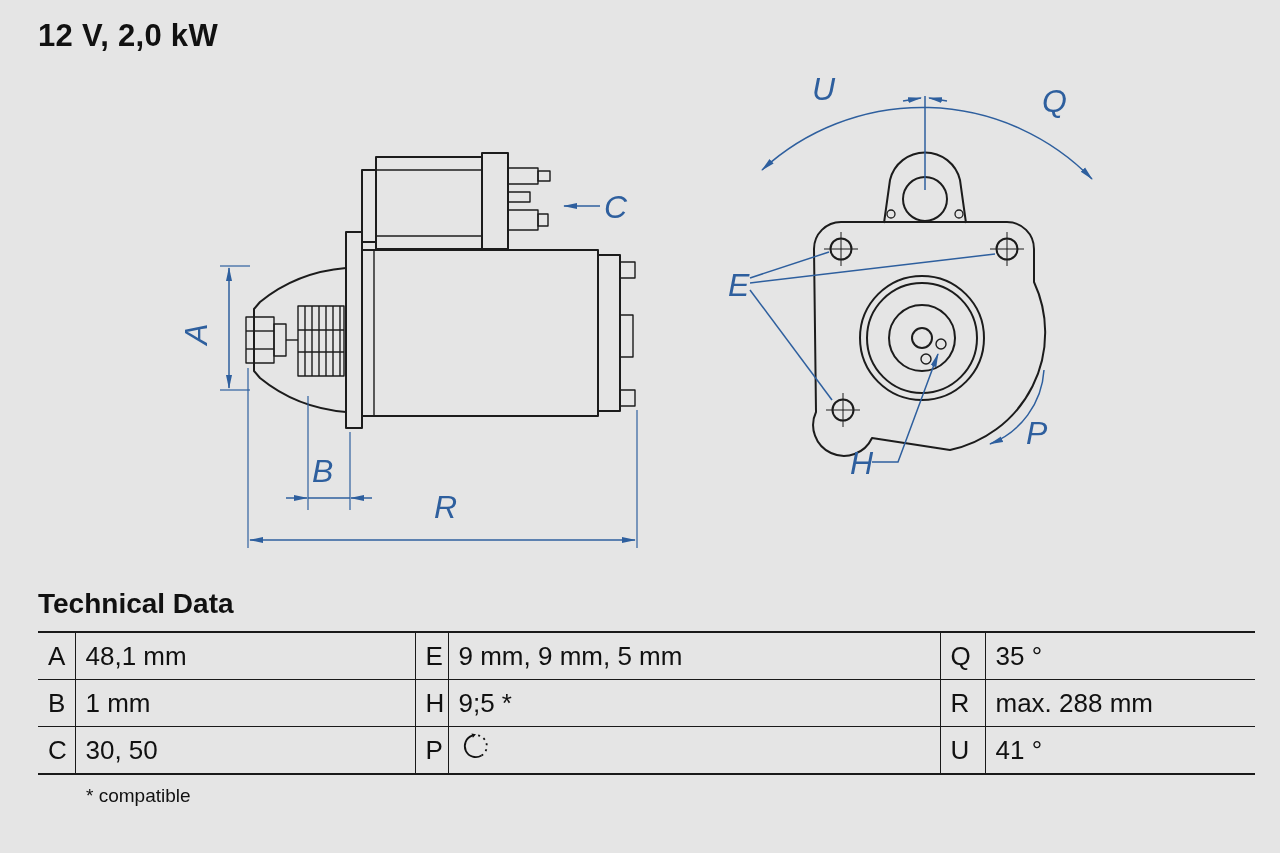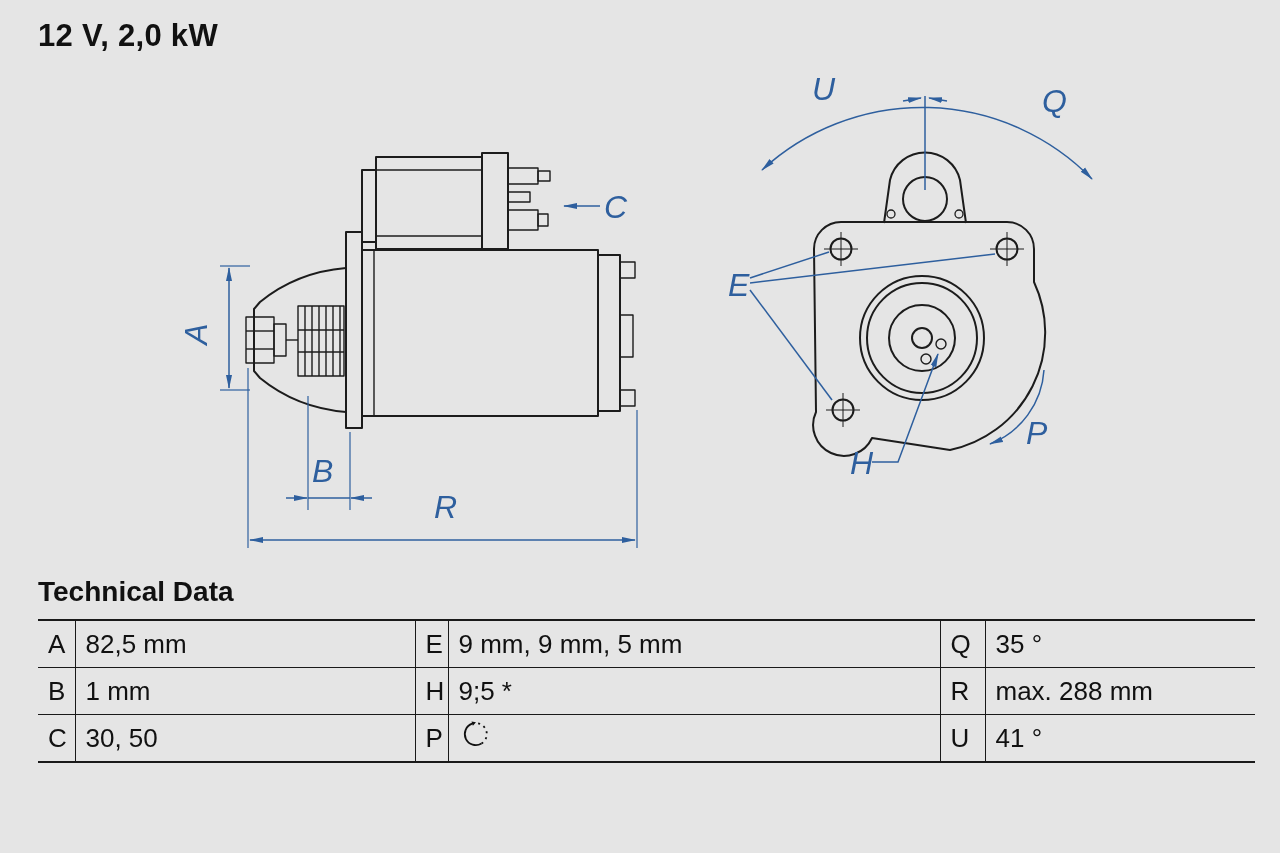--- a/index.html
+++ b/index.html
@@ -9,21 +9,21 @@
   }
   .title {
     position:absolute; left:38px; top:18px; margin:0;
     font-size:31px; font-weight:700; letter-spacing:0.3px; color:#111;
   }
   svg.drawing { position:absolute; left:0; top:0; }
   svg.drawing text {
     font-family:"Liberation Sans", sans-serif;
     font-style:italic; font-size:32px; fill:#2e5f9e; font-weight:400;
   }
-  .tech { position:absolute; left:38px; top:576px; width:1217px; }
+  .tech { position:absolute; left:38px; top:588px; width:1217px; }
   .tech h2 { margin:0 0 11px 0; font-size:28px; font-weight:700; color:#111; }
   table.td {
     border-collapse:collapse; width:100%; table-layout:fixed;
     border-top:2px solid #1a1a1a; border-bottom:2px solid #1a1a1a;
   }
   table.td td {
     border-top:1.5px solid #1a1a1a; border-left:1.5px solid #1a1a1a;
     height:46px; font-size:26px; vertical-align:middle;
     padding:0 6px 0 10px; white-space:nowrap; overflow:hidden; color:#111;
   }
@@ -193,21 +193,21 @@
         <col style="width:37px">
           <col style="width:340px">
         <col style="width:33px">
           <col style="width:492px">
         <col style="width:45px">
           <col>
       </colgroup>
       <tbody>
         <tr>
           <td>A</td>
-          <td>82,5 mm</td>
+          <td>48,1 mm</td>
           <td>E</td>
           <td>9 mm, 9 mm, 5 mm</td>
           <td>Q</td>
           <td>35 °</td>
         </tr>
         <tr>
           <td>B</td>
           <td>1 mm</td>
           <td>H</td>
           <td>9;5 *</td>
@@ -227,15 +227,16 @@
               </svg>
             </span>
             <span></span>
           </td>
           <td>U</td>
           <td>41 °</td>
         </tr>
       </tbody>
     </table>
 
+    <p class="footnote">* compatible</p>
   </section>
 
 </div>
 
 </body></html>

